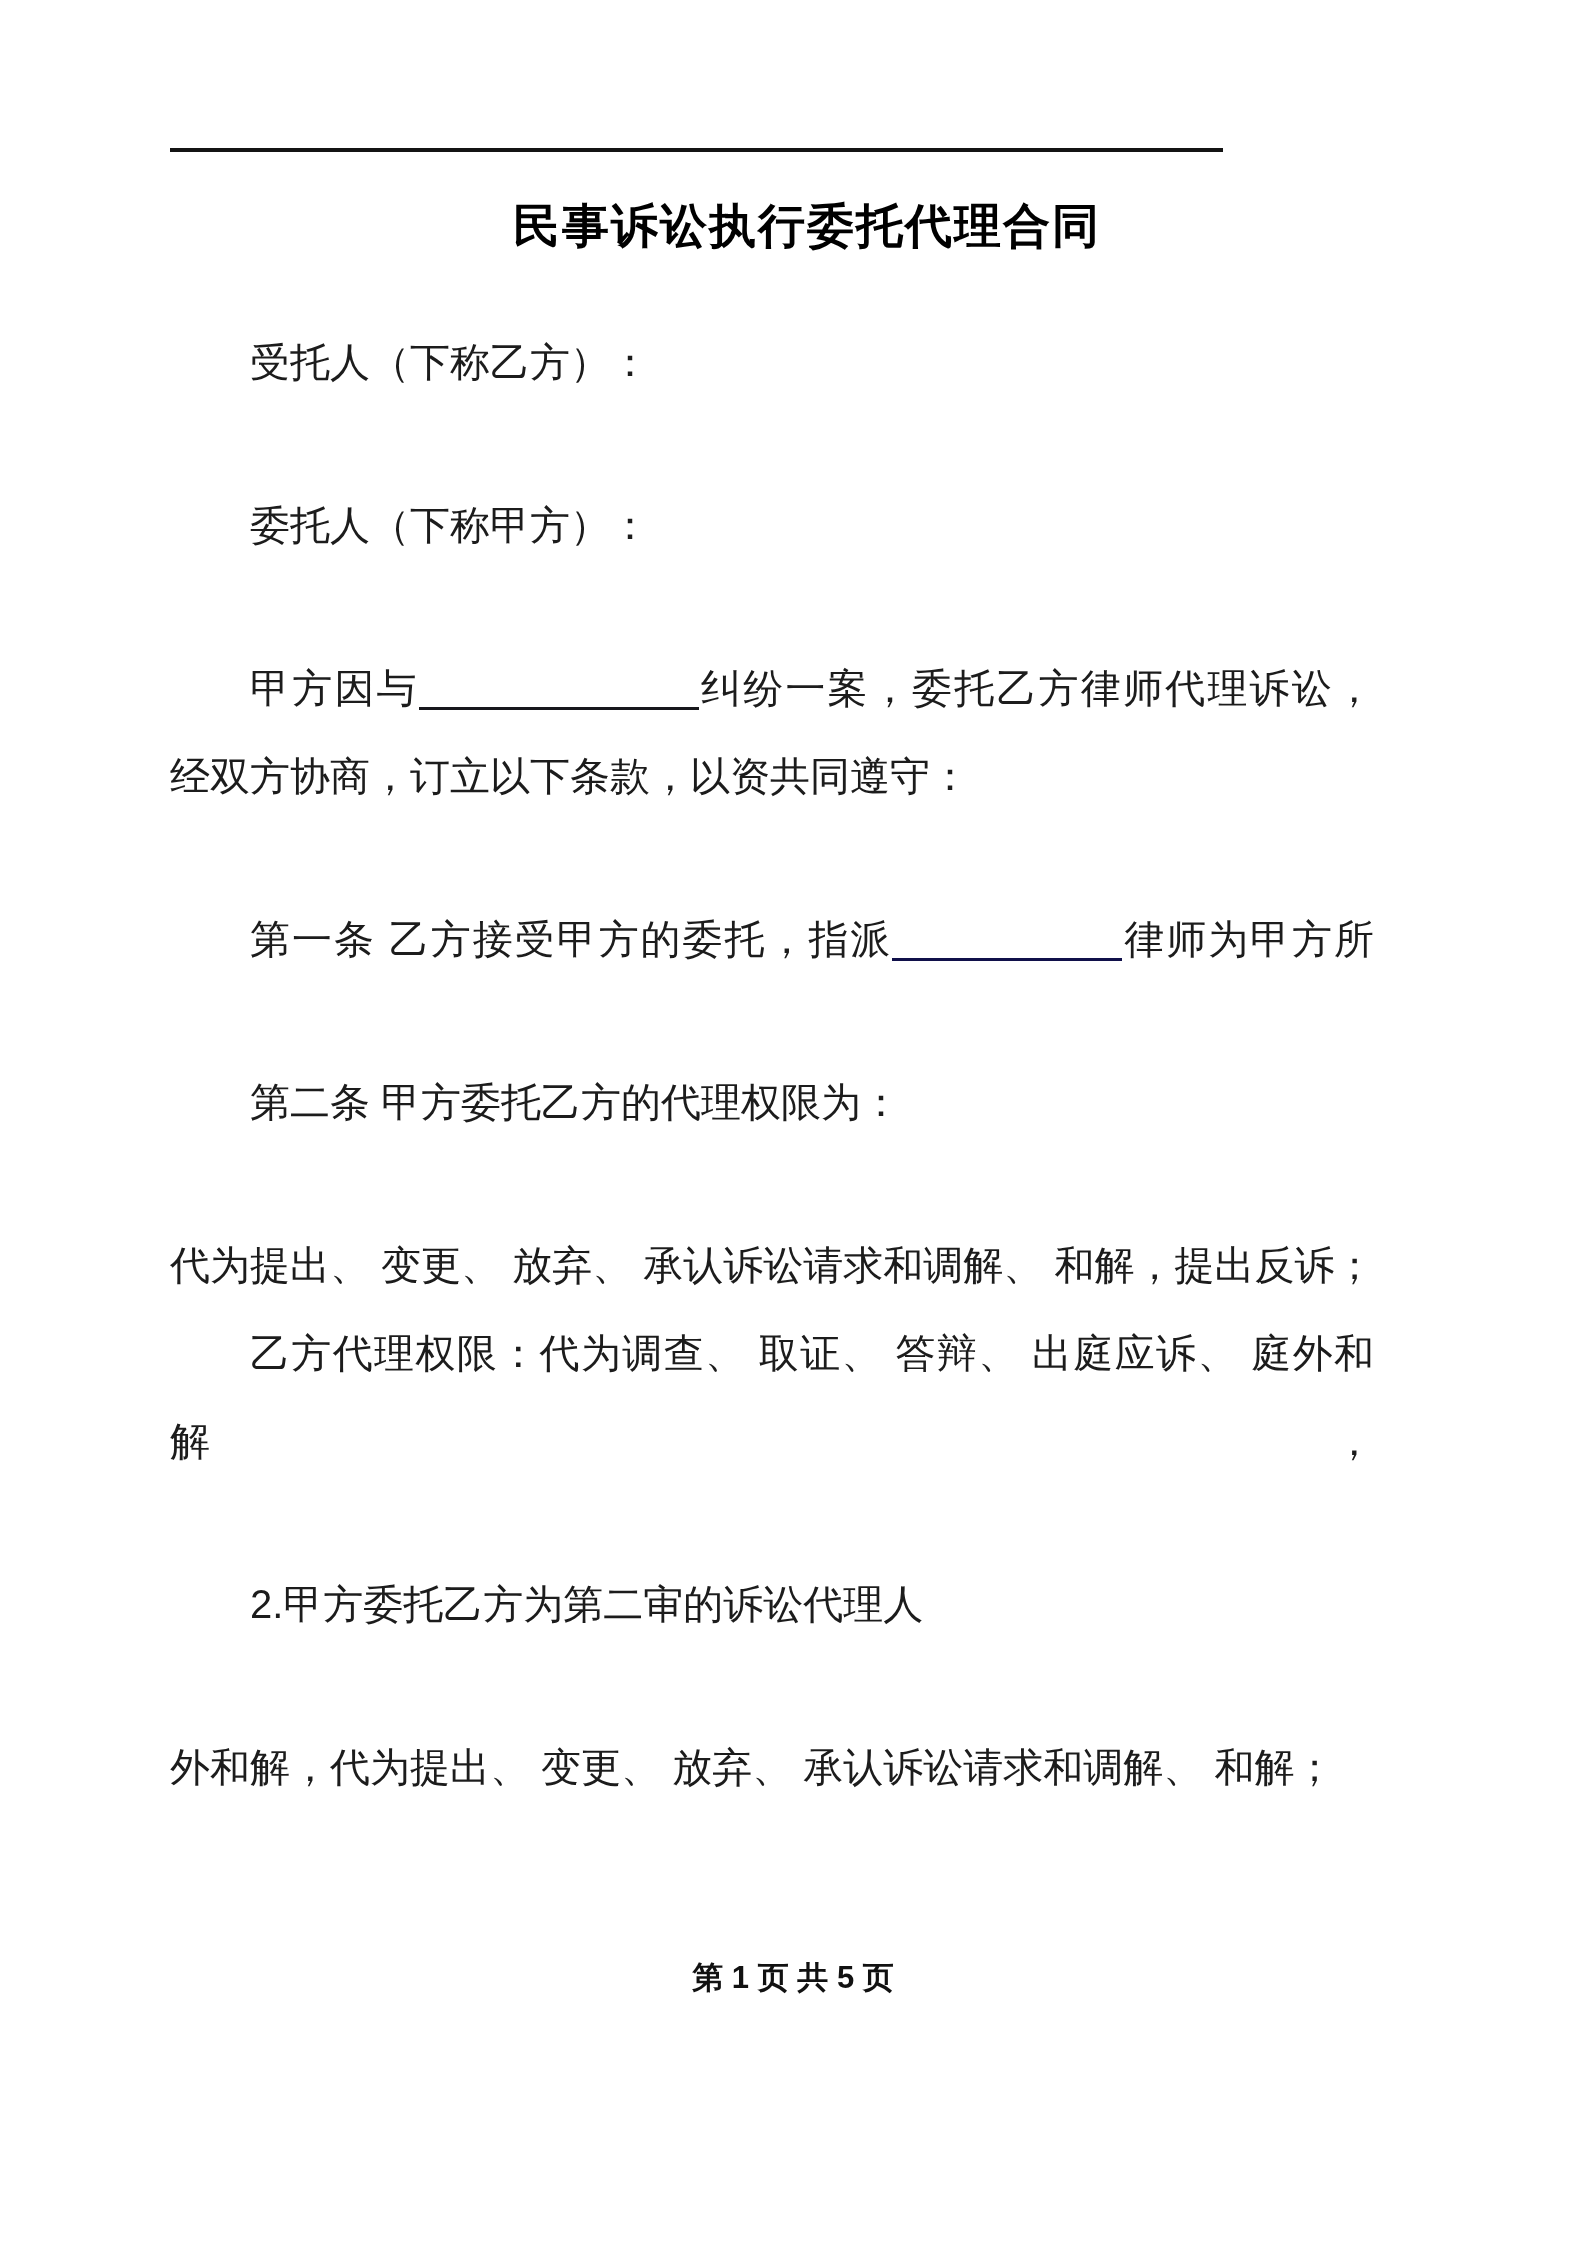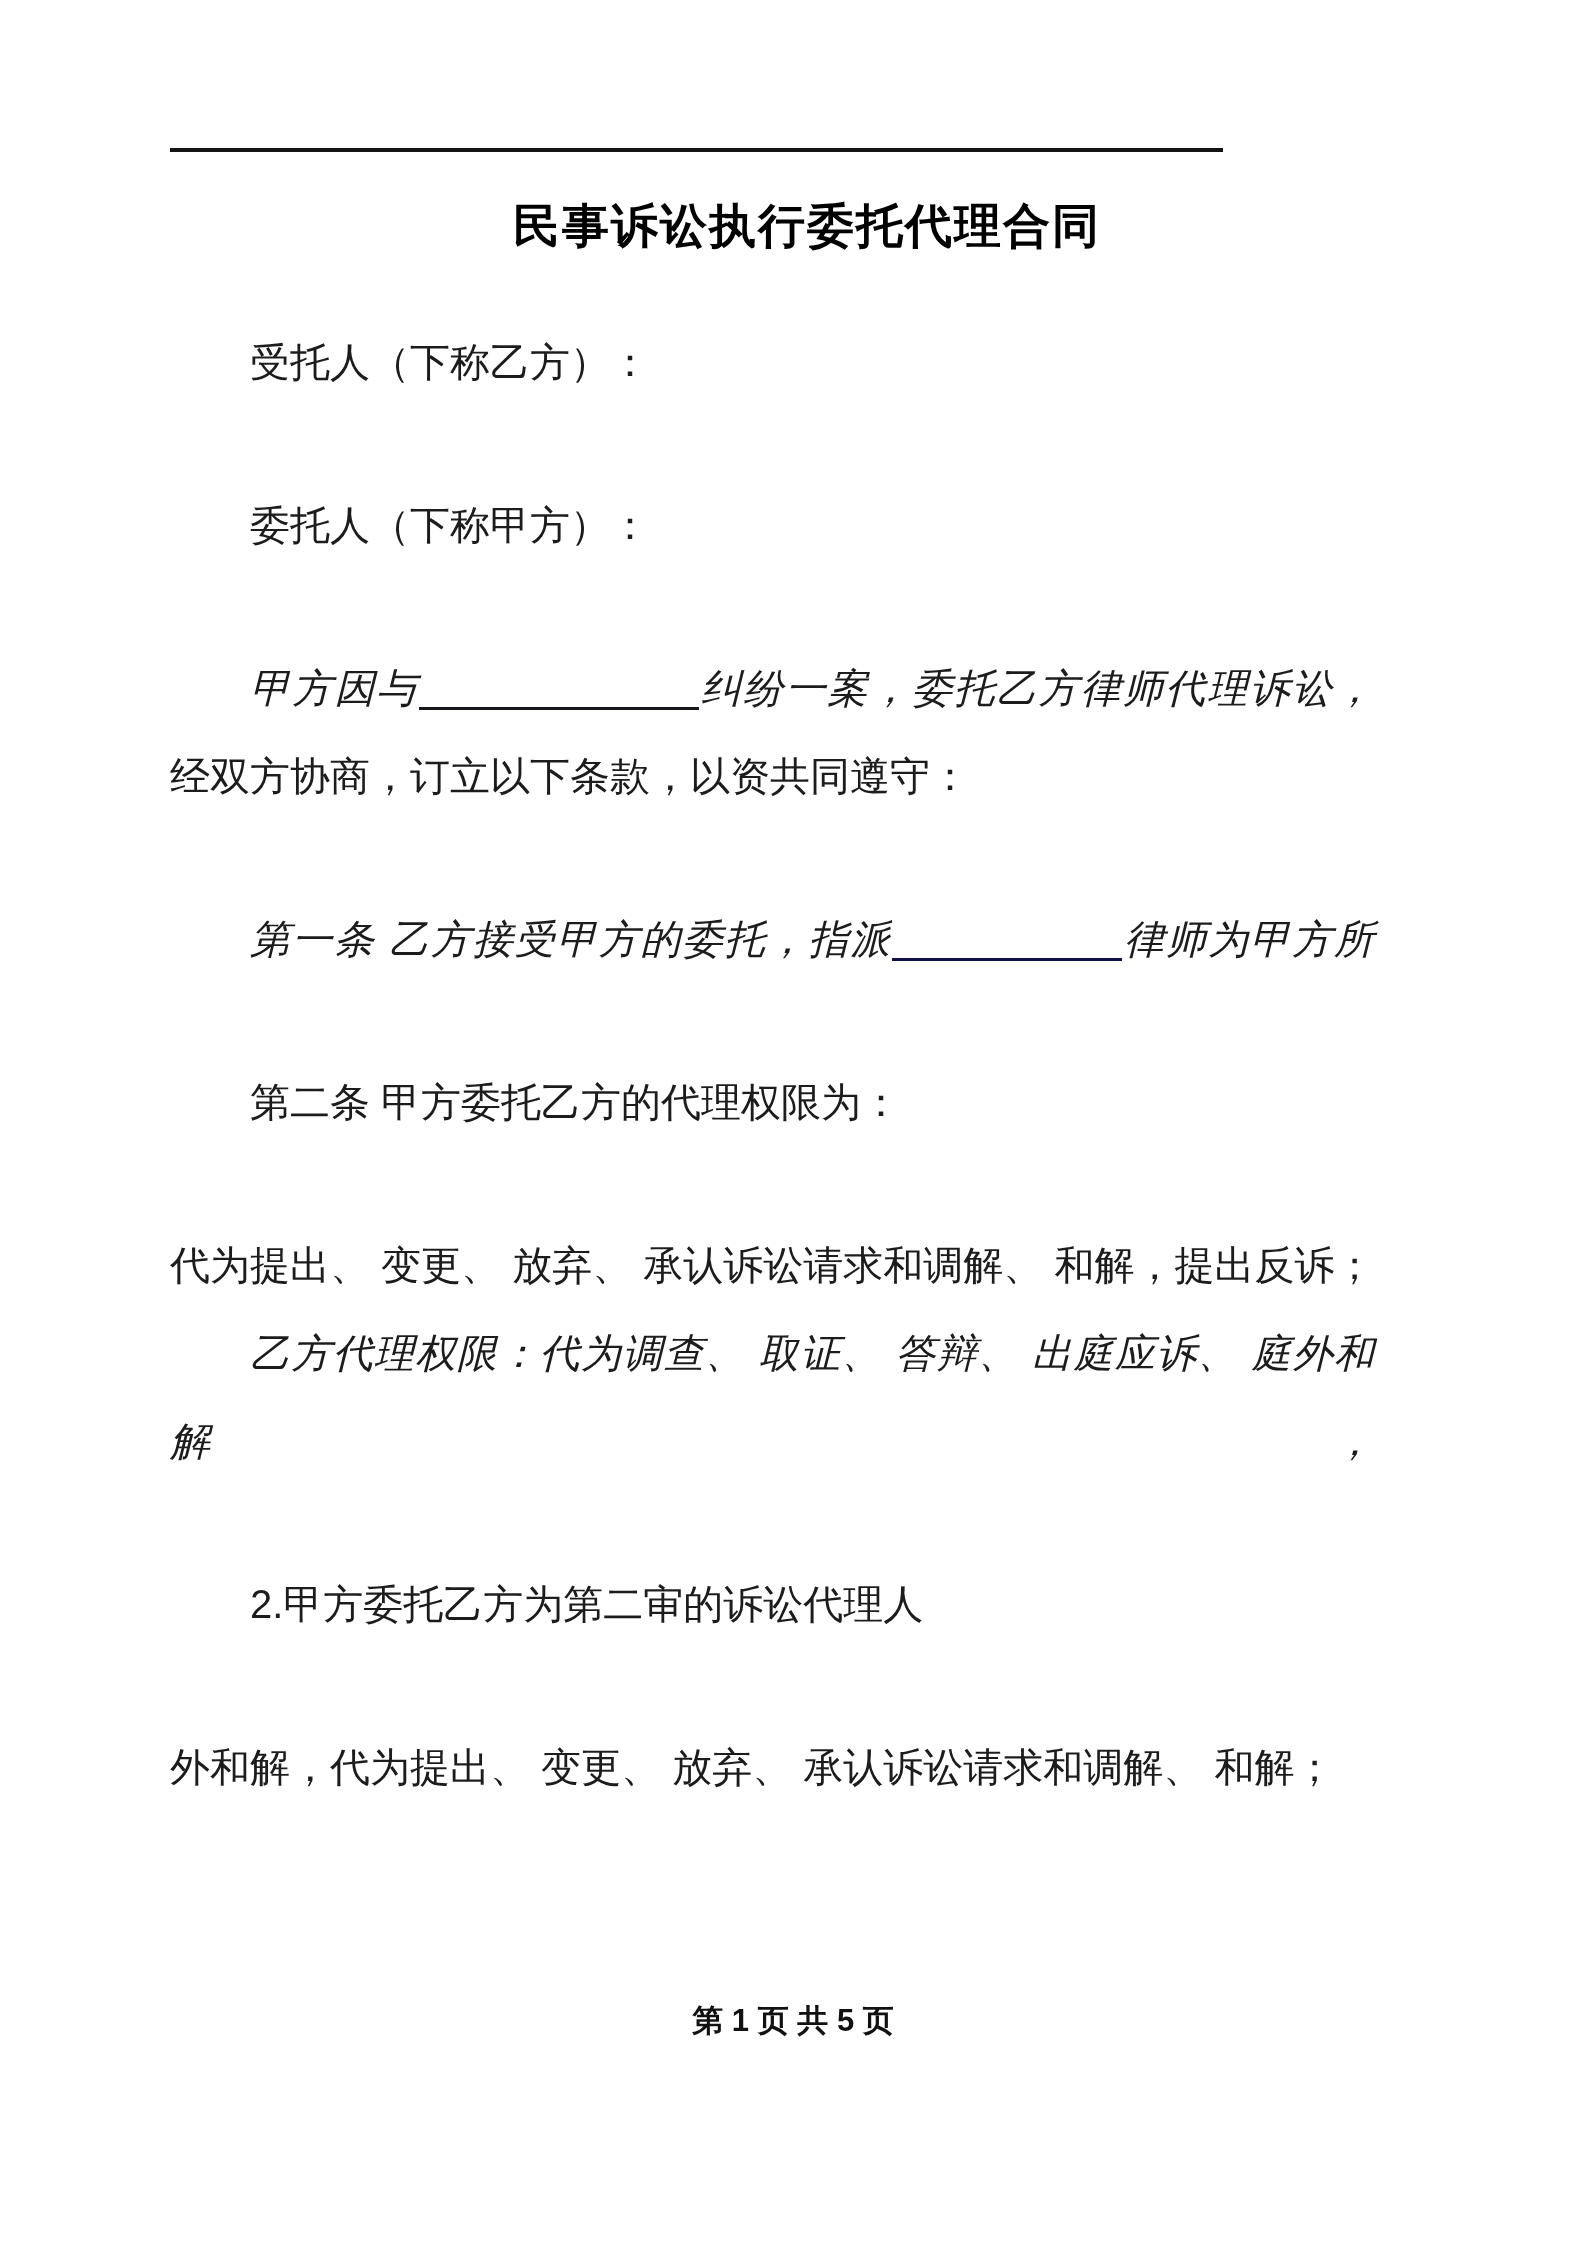--- a/index.html
+++ b/index.html
@@ -37,35 +37,34 @@
     font-size: 40px;
     line-height: 88px;
     margin: 0 0 75px 0;
   }
   .doc-body .para:first-child { margin-top: 56px; }
   .line { }
   .line.indent { text-indent: 80px; }
   .line.flush {
     text-align: justify;
     text-align-last: justify;
-    font-style: italic;
   }
   .line.nowrap { white-space: nowrap; }
   .blank {
     display: inline-block;
     height: 44px;
     position: relative;
     top: 8px;
     border-bottom: 3px solid #17171c;
     vertical-align: baseline;
   }
   .blank.navy { border-bottom-color: #10104a; }
   .page-footer {
     position: absolute;
-    top: 2000px;
+    top: 1957px;
     left: 0;
     width: 100%;
     text-align: center;
     font-size: 31px;
     font-weight: bold;
     color: #111111;
   }
 </style>
 </head>
 <body>

